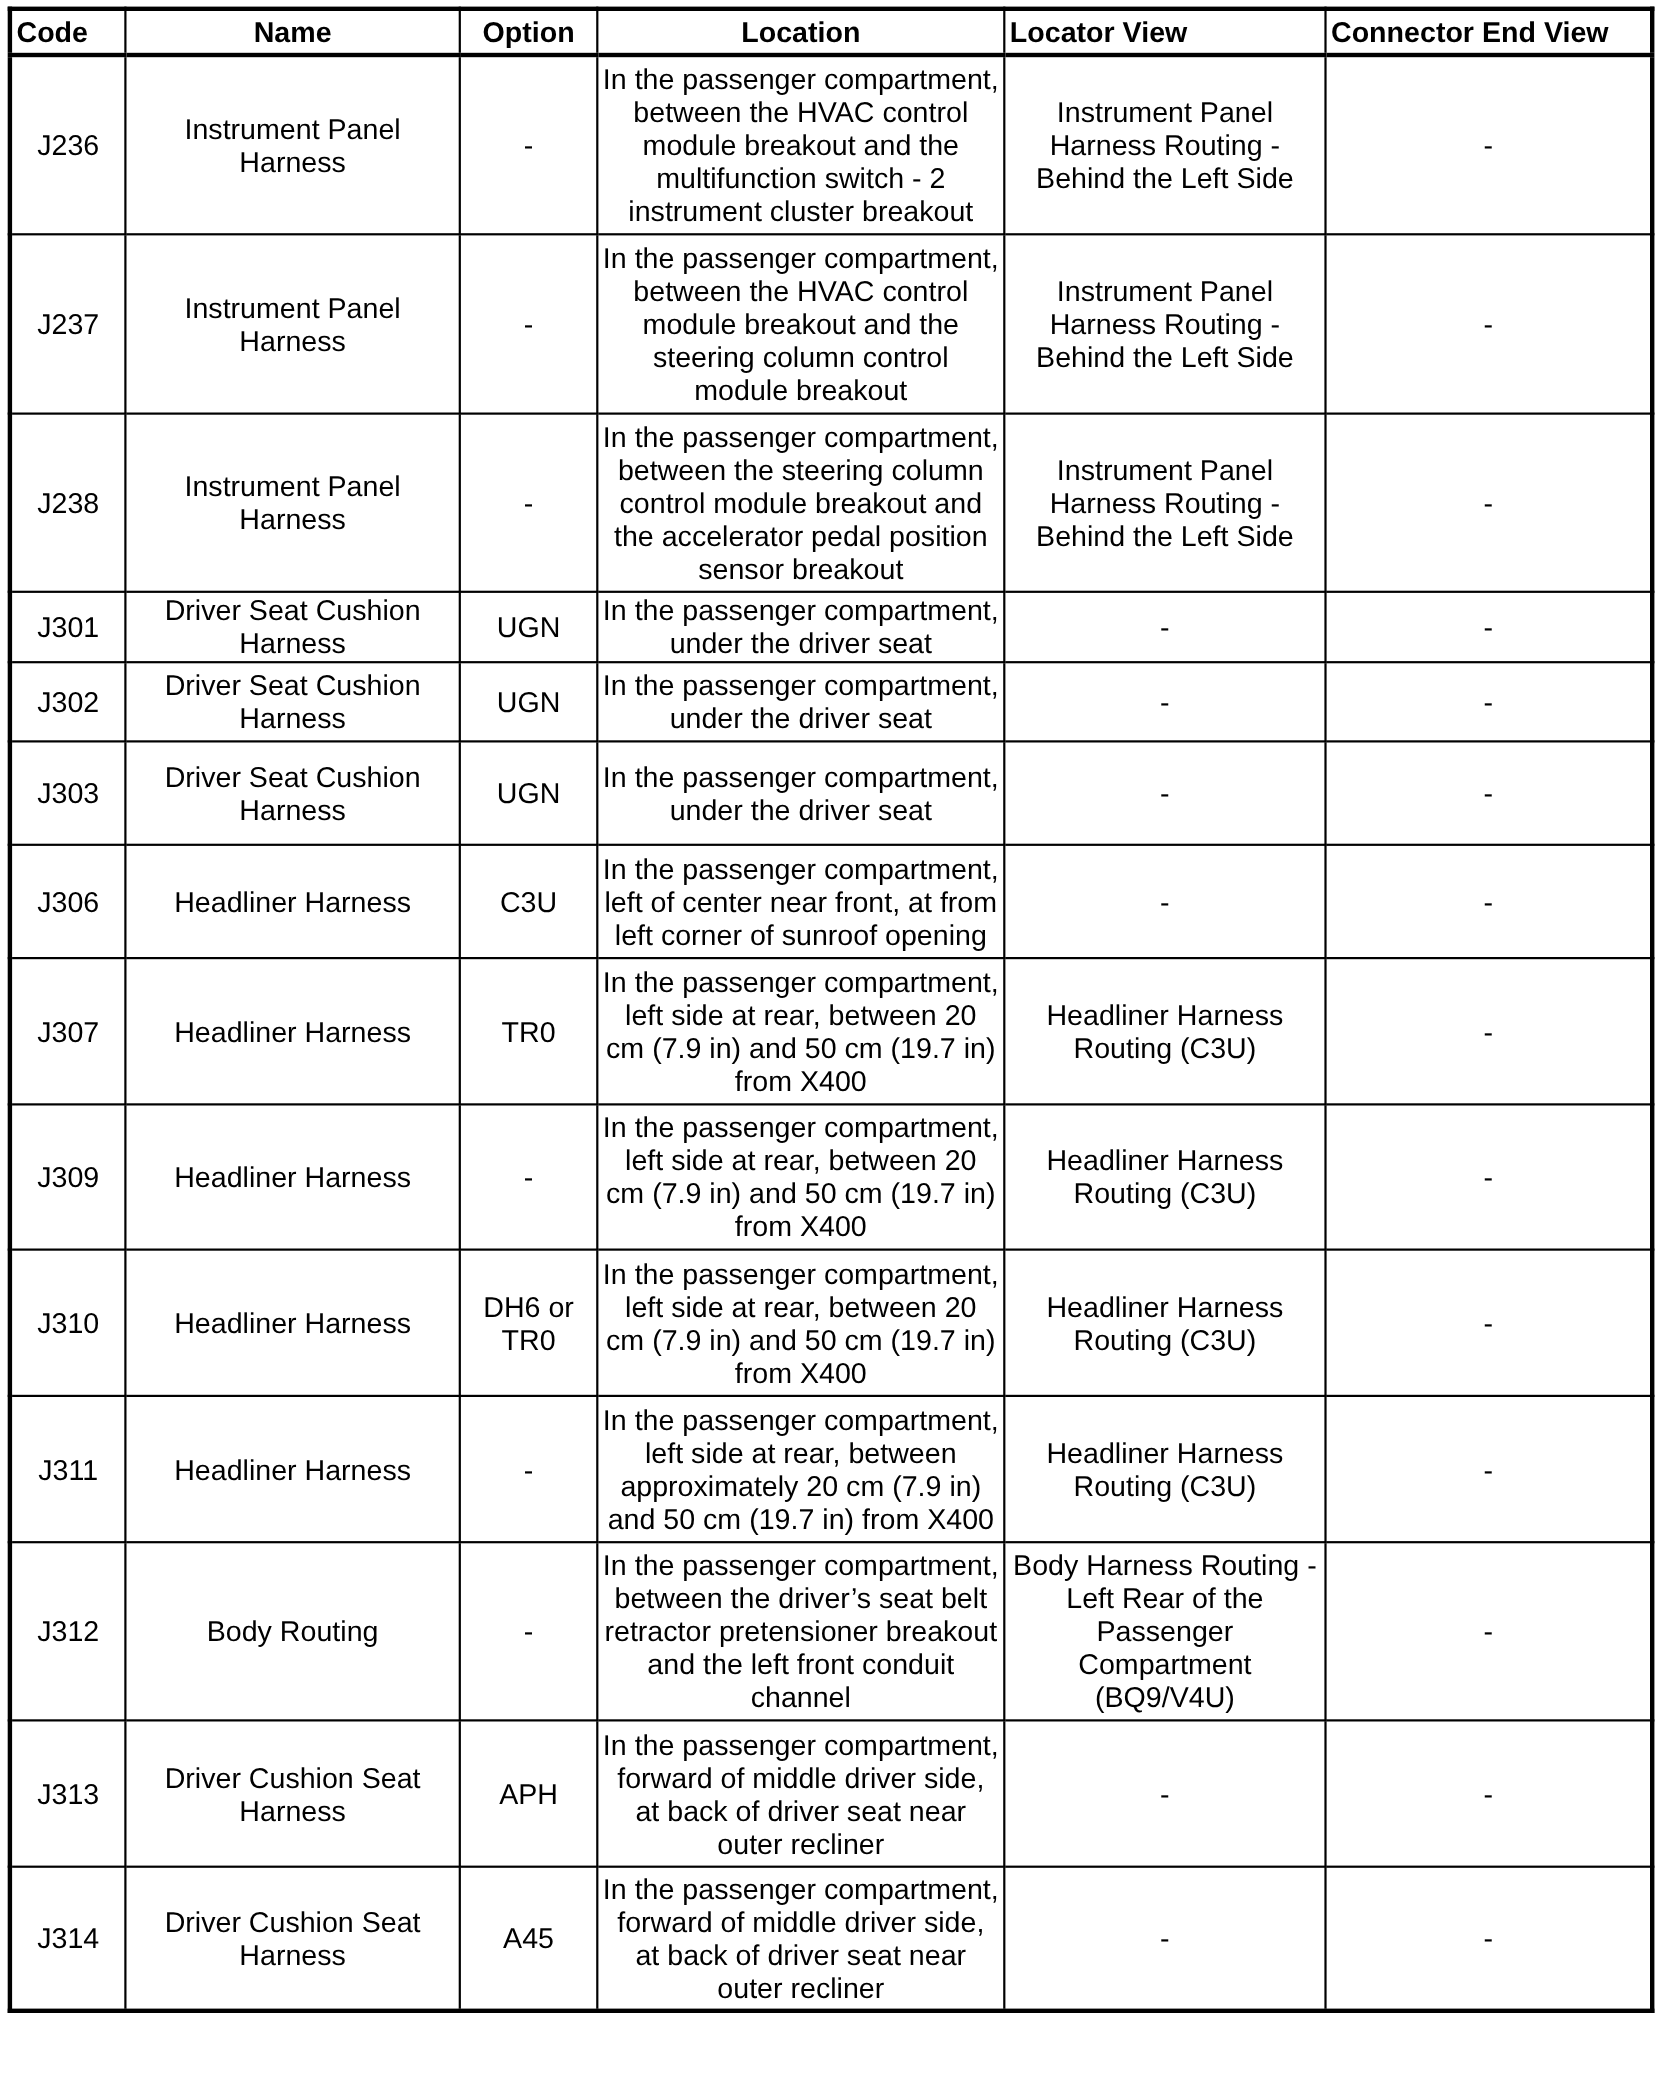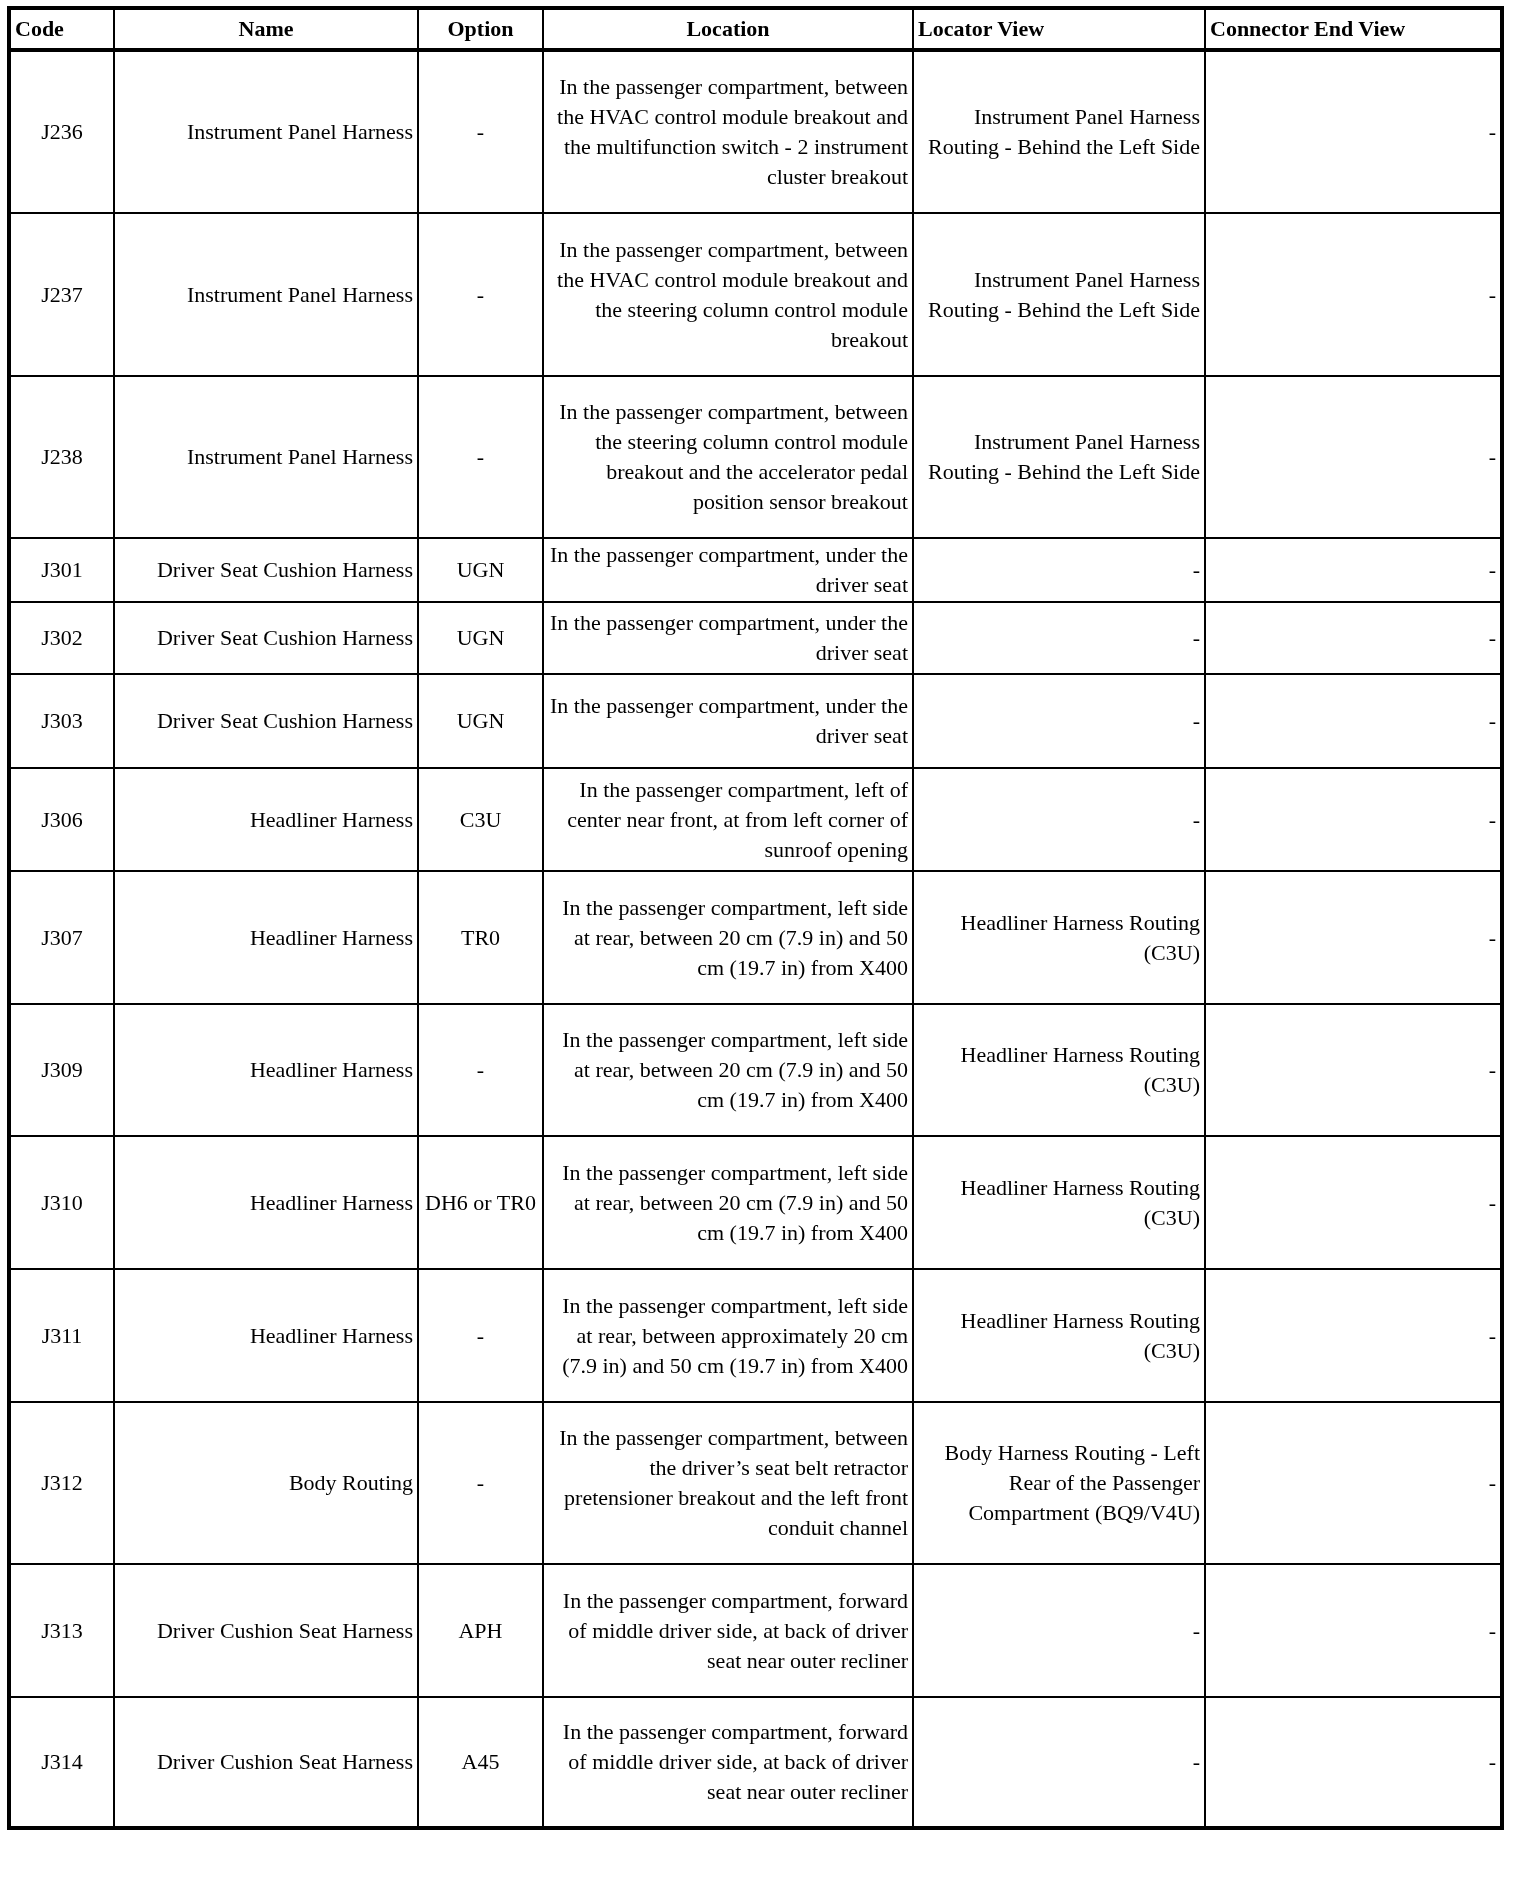--- a/index.html
+++ b/index.html
@@ -3,41 +3,41 @@
 <meta charset="utf-8">
 <style>
   html, body { margin: 0; padding: 0; background: #ffffff; }
   body { width: 1520px; height: 1890px; position: relative; overflow: hidden; }
   table.conn {
     position: absolute; left: 7px; top: 6px;
     width: 1493px;
     border-collapse: collapse;
     table-layout: fixed;
     border: 4px solid #000;
-    font-family: Liberation Serif, serif;
-    font-size: 22px;
+    font-family: Liberation Sans, sans-serif;
+    font-size: 26px;
     line-height: 30px;
     color: #000;
   }
   table.conn th, table.conn td {
     border: 2px solid #000;
     padding: 0 4px;
     vertical-align: middle;
     overflow: hidden;
   }
   table.conn thead th {
     font-weight: bold;
     height: 38px;
     border-bottom: 4px solid #000;
     text-align: center;
   }
   table.conn thead th.left { text-align: left; }
   td.code { text-align: center; }
   td.opt { text-align: center; }
-  td.loc, td.name, td.view, td.conn-view { text-align: right; }
+  td.loc, td.name, td.view, td.conn-view { text-align: center; }
 </style>
 </head>
 <body>
 
 <table class="conn">
   <colgroup>
     <col style="width:105px">
     <col style="width:304px">
     <col style="width:125px">
     <col style="width:370px">

